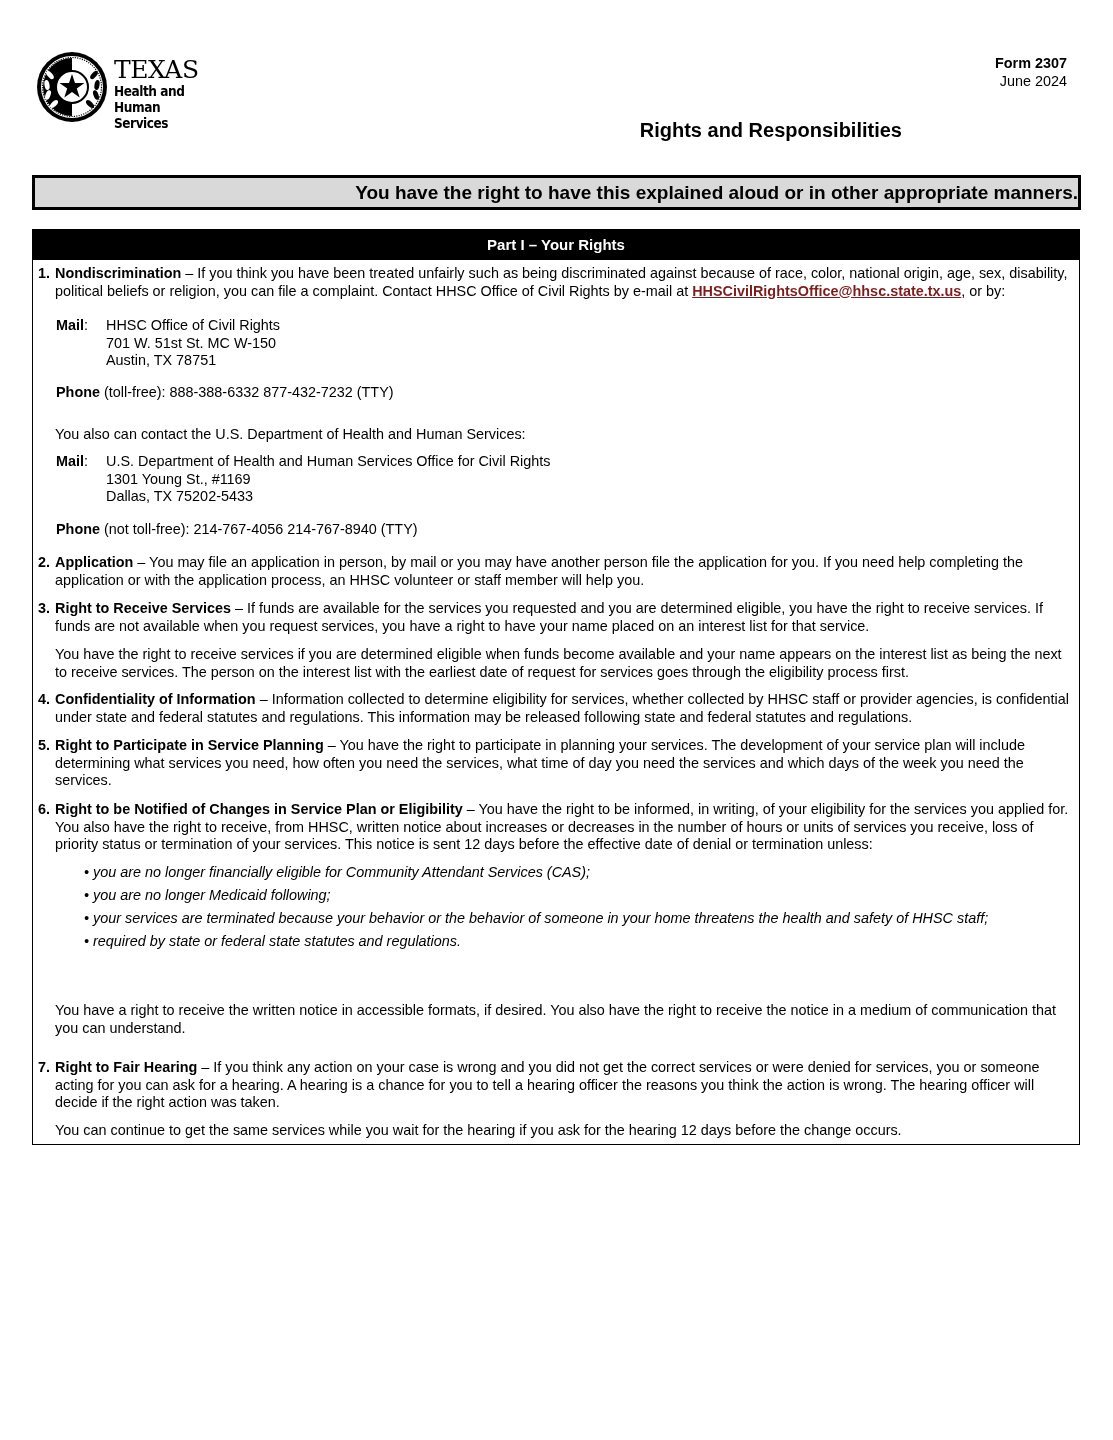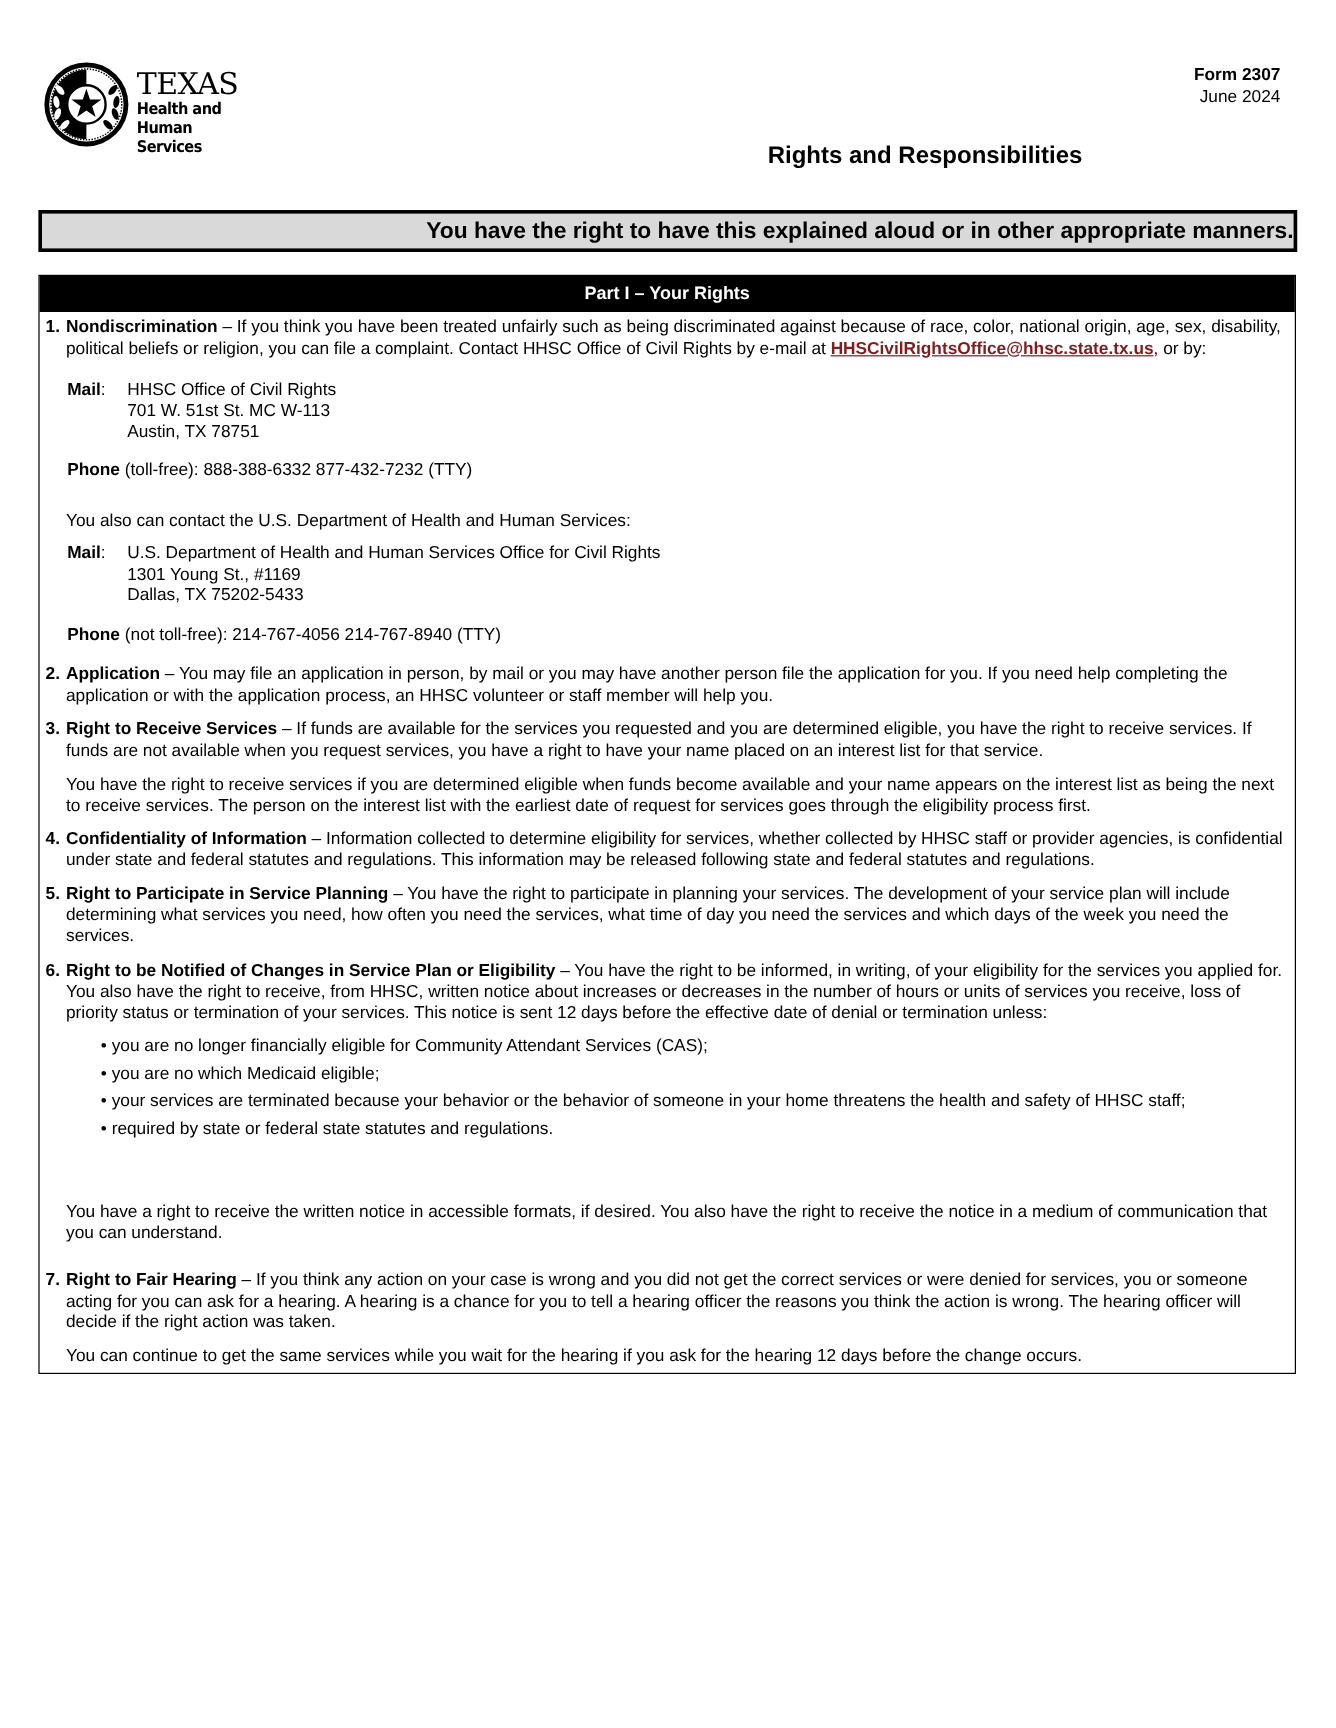--- a/index.html
+++ b/index.html
@@ -23,21 +23,21 @@
   .item { position: absolute; left: 5px; right: 0; }
   .item .n { position: absolute; left: 0; font-weight: bold; }
   .item .body { margin-left: 17px; }
   b { font-weight: bold; }
   .link { color: #7f1d1d; text-decoration: underline; font-weight: bold; }
   .addr { position: absolute; left: 23px; }
   .addr .lbl { position: absolute; left: 0; font-weight: bold; }
   .addr .lines { position: absolute; left: 50px; white-space: nowrap; }
   .blk { position: absolute; left: 22px; right: 4px; }
   .bullets { position: absolute; left: 51px; }
-  .bullets div { height: 23px; white-space: nowrap; }
+  .bullets div { height: 23px; white-space: nowrap; font-style: italic; }
 </style>
 </head>
 <body>
 
 <div class="logo">
   <svg width="74" height="76" viewBox="0 0 74 76">
     <circle cx="37" cy="38" r="35" fill="#000"></circle>
     <circle cx="37" cy="38" r="31" fill="#fff"></circle>
     <circle cx="37" cy="38" r="29.5" fill="none" stroke="#000" stroke-width="1.2" stroke-dasharray="1.2 1.2"></circle>
     <path d="M37 9 A29 29 0 0 0 37 67 Z" fill="#000"></path>
@@ -77,21 +77,21 @@
   <div class="content">
 
     <div class="item" style="top:5px;">
       <span class="n">1.</span>
       <div class="body"><b>Nondiscrimination</b><span> – If you think you have been treated unfairly such as being discriminated against because of race, color, national origin, age, sex, disability, political beliefs or religion, you can file a complaint. Contact HHSC Office of Civil Rights by e-mail at </span><a class="link">HHSCivilRightsOffice@hhsc.state.tx.us</a><span>, or by:</span></div>
     </div>
     <div class="addr" style="top:57px;">
       <span class="lbl"><span>Mail</span><span style="font-weight:normal">:</span></span>
       <div class="lines">
         <div>HHSC Office of Civil Rights</div>
-        <div>701 W. 51st St. MC W-113</div>
+        <div>701 W. 51st St. MC W-150</div>
         <div>Austin, TX 78751</div>
       </div>
     </div>
     <div class="addr" style="top:124px; white-space:nowrap;">
       <b>Phone</b><span> (toll-free): 888-388-6332  877-432-7232 (TTY)</span>
     </div>
     <div class="blk" style="top:166px;">You also can contact the U.S. Department of Health and Human Services:</div>
     <div class="addr" style="top:193px;">
       <span class="lbl"><span>Mail</span><span style="font-weight:normal">:</span></span>
       <div class="lines">
@@ -124,21 +124,21 @@
       <span class="n">5.</span>
       <div class="body"><b>Right to Participate in Service Planning</b><span> – You have the right to participate in planning your services. The development of your service plan will include determining what services you need, how often you need the services, what time of day you need the services and which days of the week you need the services.</span></div>
     </div>
 
     <div class="item" style="top:541px;">
       <span class="n">6.</span>
       <div class="body"><b>Right to be Notified of Changes in Service Plan or Eligibility</b><span> – You have the right to be informed, in writing, of your eligibility for the services you applied for. You also have the right to receive, from HHSC, written notice about increases or decreases in the number of hours or units of services you receive, loss of priority status or termination of your services. This notice is sent 12 days before the effective date of denial or termination unless:</span></div>
     </div>
     <div class="bullets" style="top:604px;">
       <div>• you are no longer financially eligible for Community Attendant Services (CAS);</div>
-      <div>• you are no which Medicaid eligible;</div>
+      <div>• you are no longer Medicaid following;</div>
       <div>• your services are terminated because your behavior or the behavior of someone in your home threatens the health and safety of HHSC staff;</div>
       <div>• required by state or federal state statutes and regulations.</div>
     </div>
     <div class="blk" style="top:742px;">You have a right to receive the written notice in accessible formats, if desired. You also have the right to receive the notice in a medium of communication that you can understand.</div>
 
     <div class="item" style="top:799px;">
       <span class="n">7.</span>
       <div class="body"><b>Right to Fair Hearing</b><span> – If you think any action on your case is wrong and you did not get the correct services or were denied for services, you or someone acting for you can ask for a hearing. A hearing is a chance for you to tell a hearing officer the reasons you think the action is wrong. The hearing officer will decide if the right action was taken.</span></div>
     </div>
     <div class="blk" style="top:862px;">You can continue to get the same services while you wait for the hearing if you ask for the hearing 12 days before the change occurs.</div>

